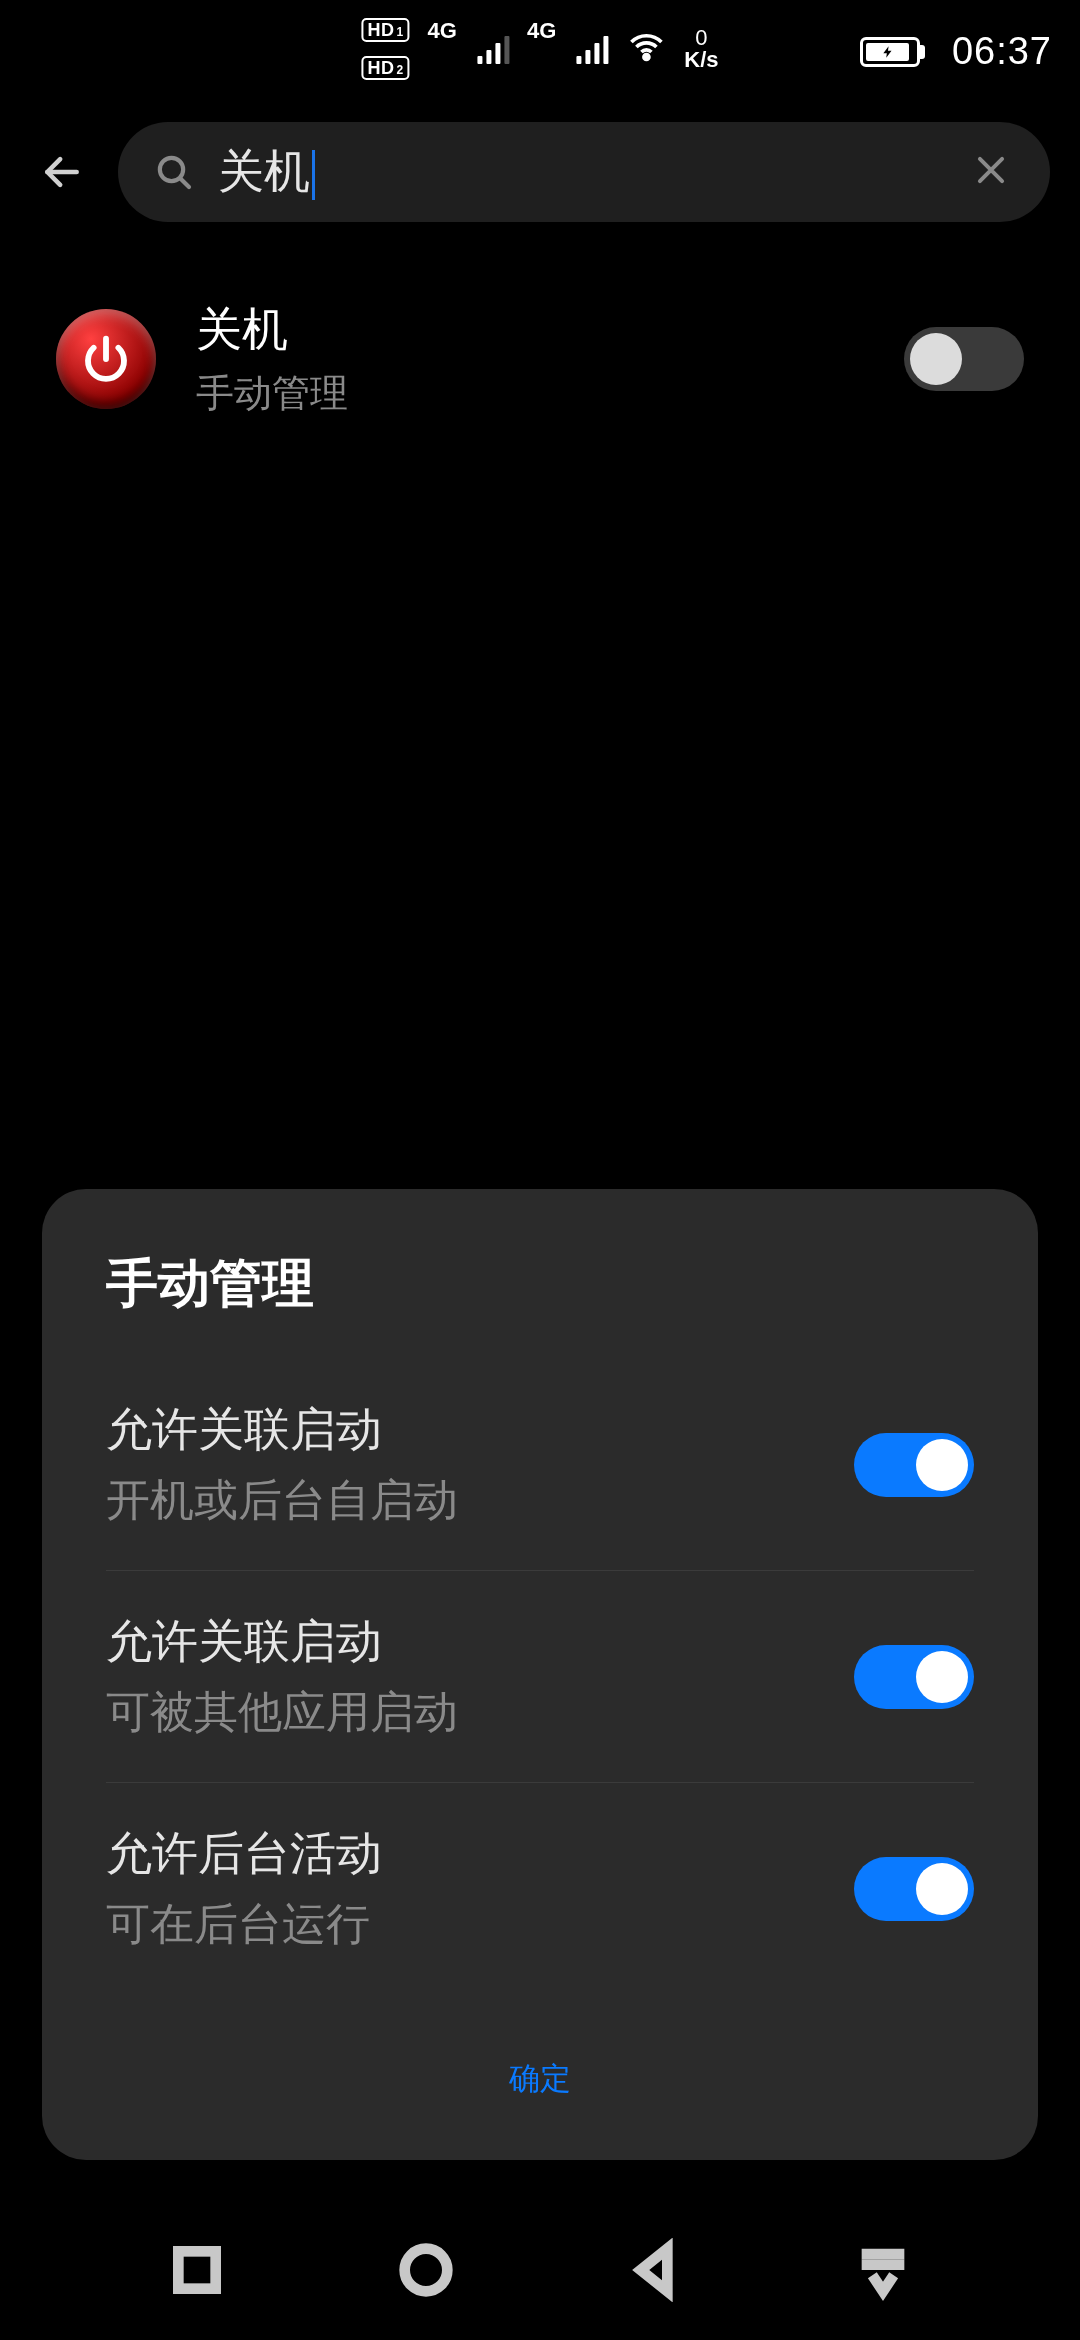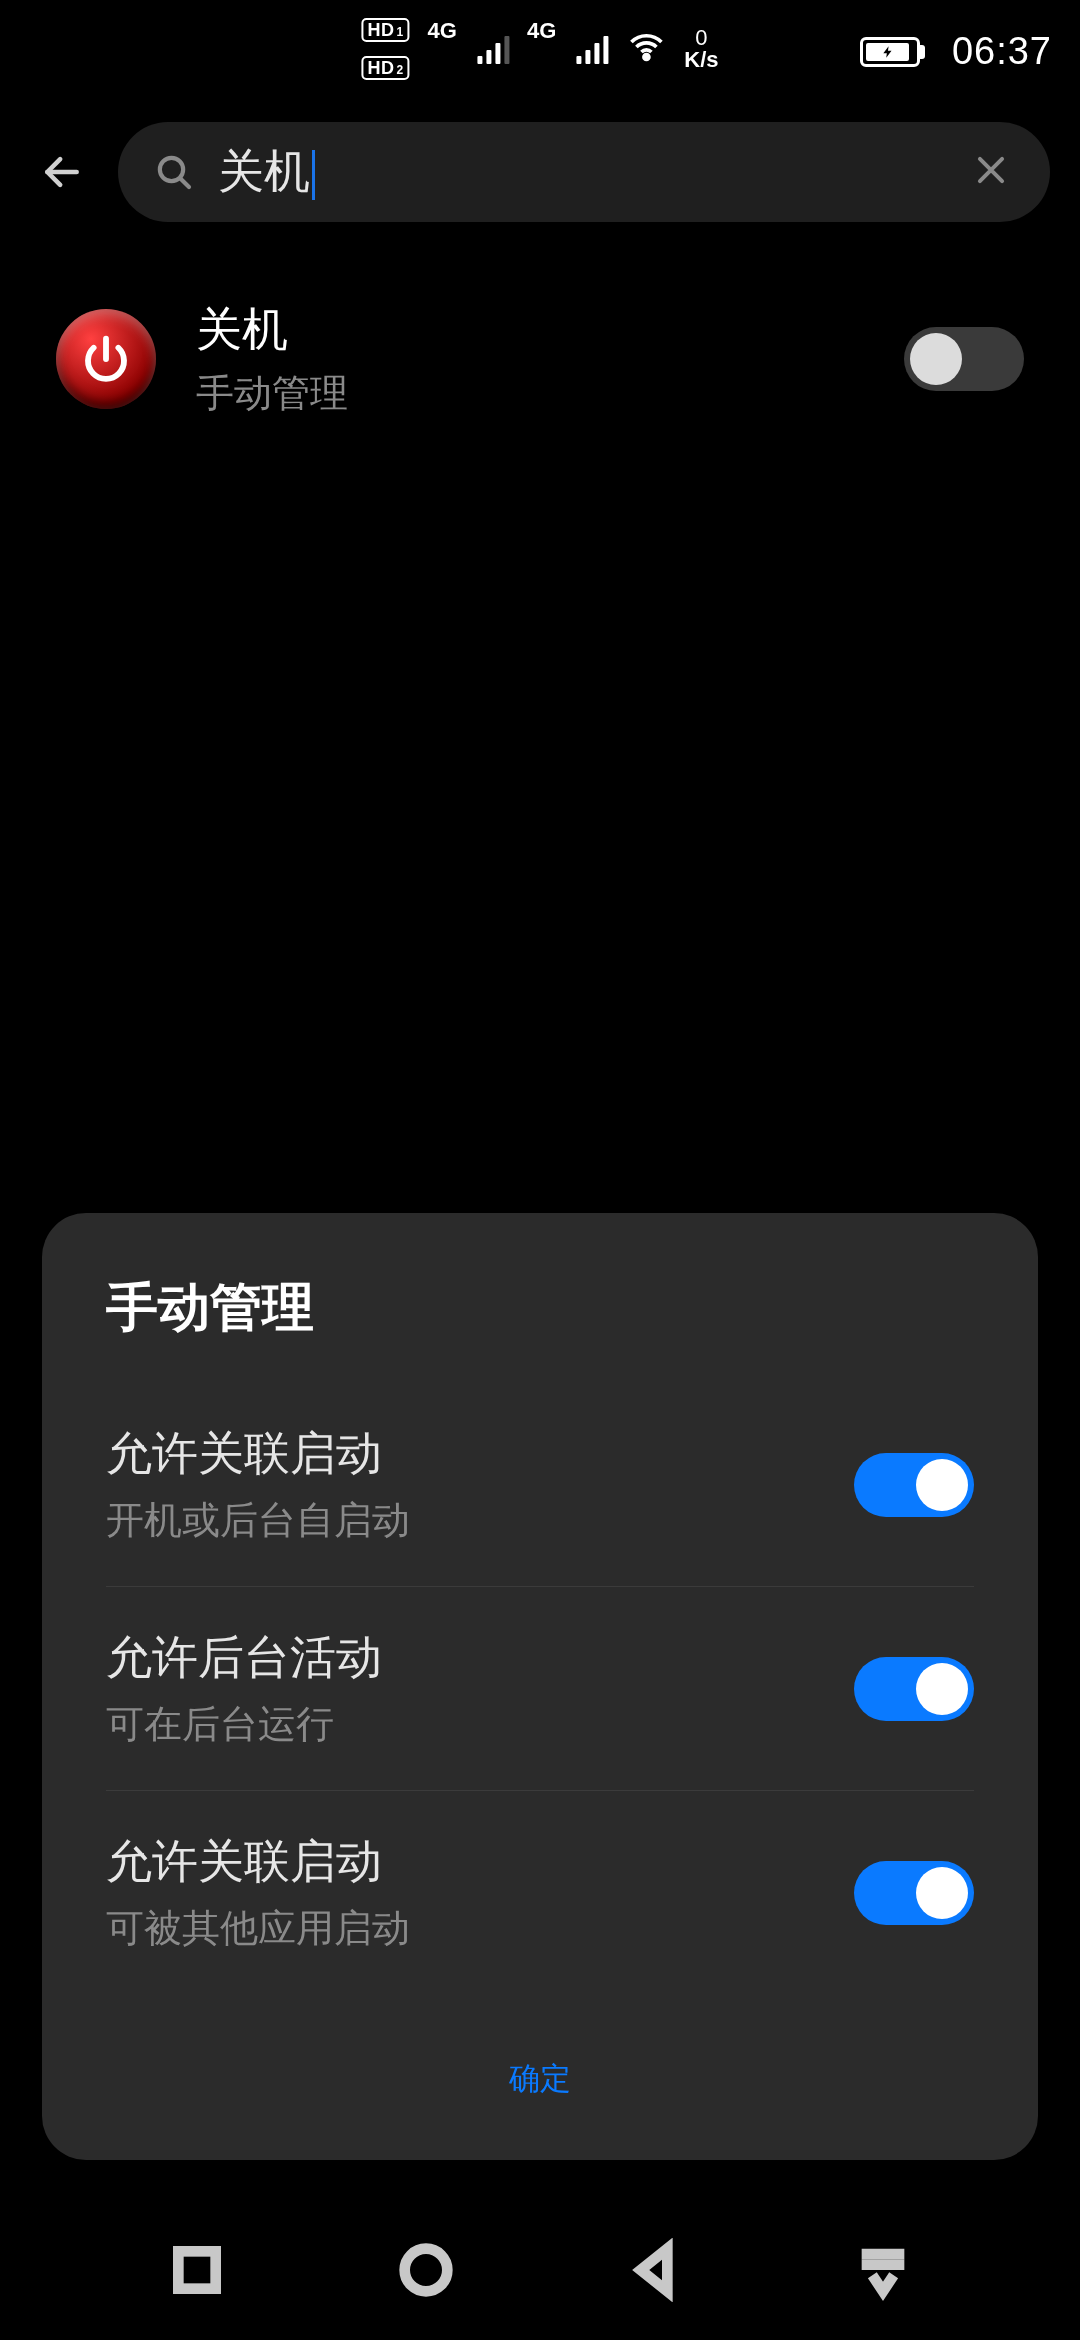--- a/index.html
+++ b/index.html
@@ -224,21 +224,21 @@
     gap: 30px;
   }
   .sheet-item + .sheet-item {
     border-top: 1px solid #3b3b3b;
     margin: 0 64px;
     padding-left:0;padding-right:0;
   }
   .sheet-item:first-of-type { margin: 0 64px; padding-left:0;padding-right:0; }
   .sheet-text { flex: 1; }
   .sheet-label { font-size: 46px; color: #e6e6e6; }
-  .sheet-desc  { font-size: 38px; color: #8a8a8a; margin-top: 10px; }
+  .sheet-desc  { font-size: 44px; color: #8a8a8a; margin-top: 10px; }
   .sheet-confirm {
     text-align: center;
     font-size: 31px;
     color: #0a7aff;
     padding: 44px 0 20px;
     margin-top: 20px;
   }
 
   
   .navbar {
@@ -360,32 +360,32 @@
       <div class="sheet-label">允许关联启动</div>
       <div class="sheet-desc">开机或后台自启动</div>
     </div>
     <div class="toggle on">
         <div class="knob"></div>
       </div>
   </div>
 
   <div class="sheet-item">
     <div class="sheet-text">
+      <div class="sheet-label">允许关联启动</div>
+      <div class="sheet-desc">可被其他应用启动</div>
+    </div>
+    <div class="toggle on">
+        <div class="knob"></div>
+      </div>
+  </div>
+
+  <div class="sheet-item">
+    <div class="sheet-text">
       <div class="sheet-label">允许后台活动</div>
       <div class="sheet-desc">可在后台运行</div>
-    </div>
-    <div class="toggle on">
-        <div class="knob"></div>
-      </div>
-  </div>
-
-  <div class="sheet-item">
-    <div class="sheet-text">
-      <div class="sheet-label">允许关联启动</div>
-      <div class="sheet-desc">可被其他应用启动</div>
     </div>
     <div class="toggle on">
         <div class="knob"></div>
       </div>
   </div>
 
   <div class="sheet-confirm">确定</div>
 </div>
 
 <div class="navbar">

